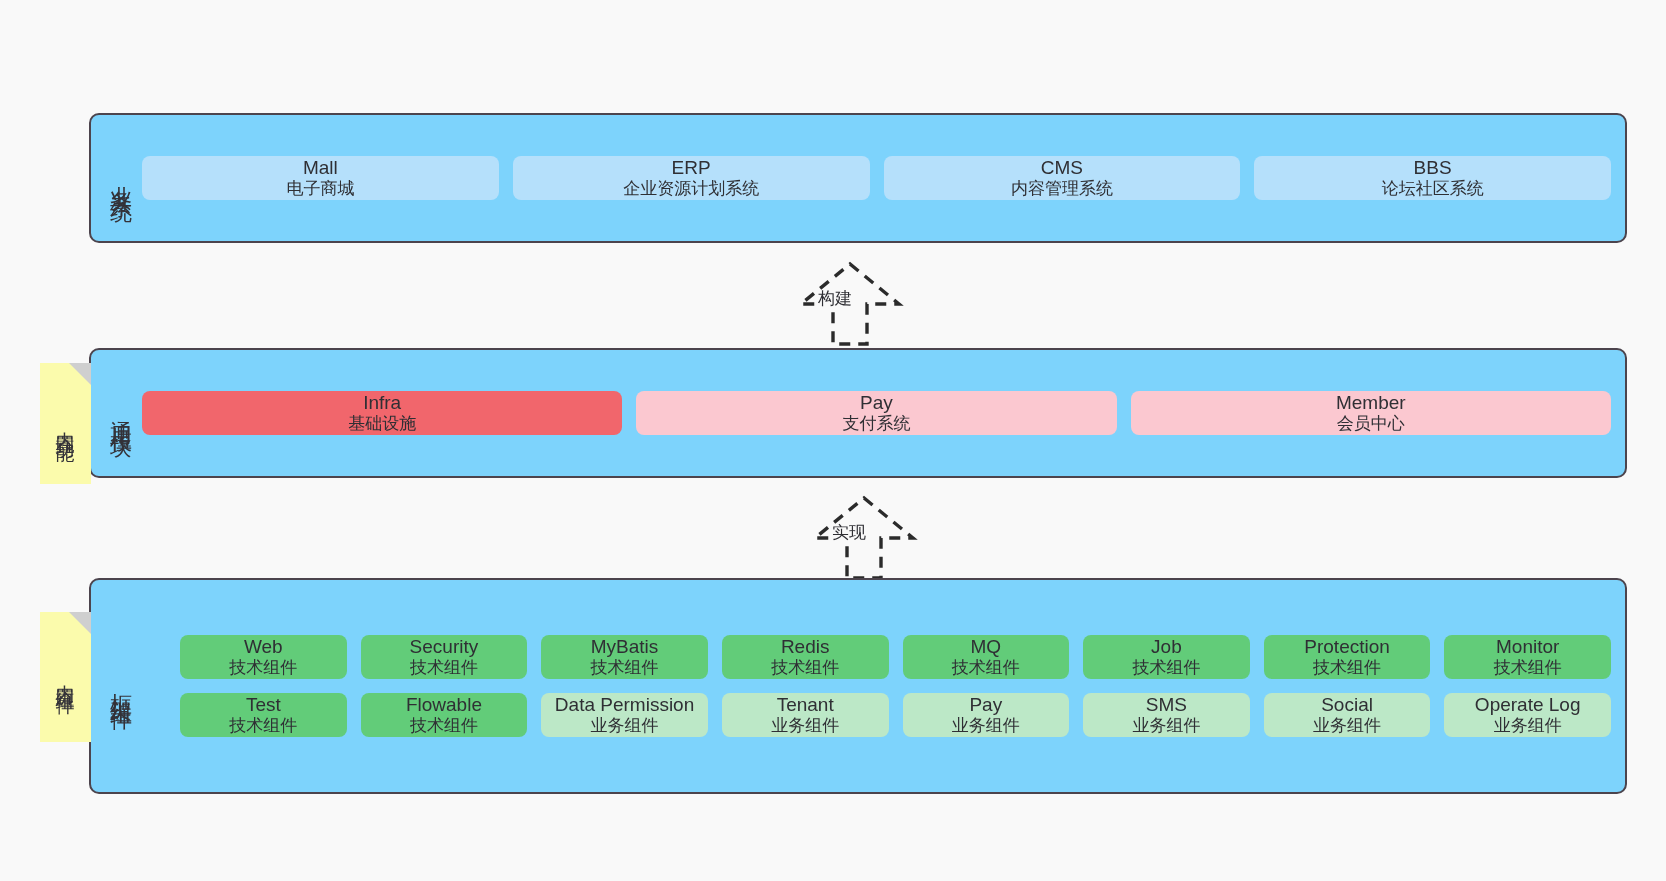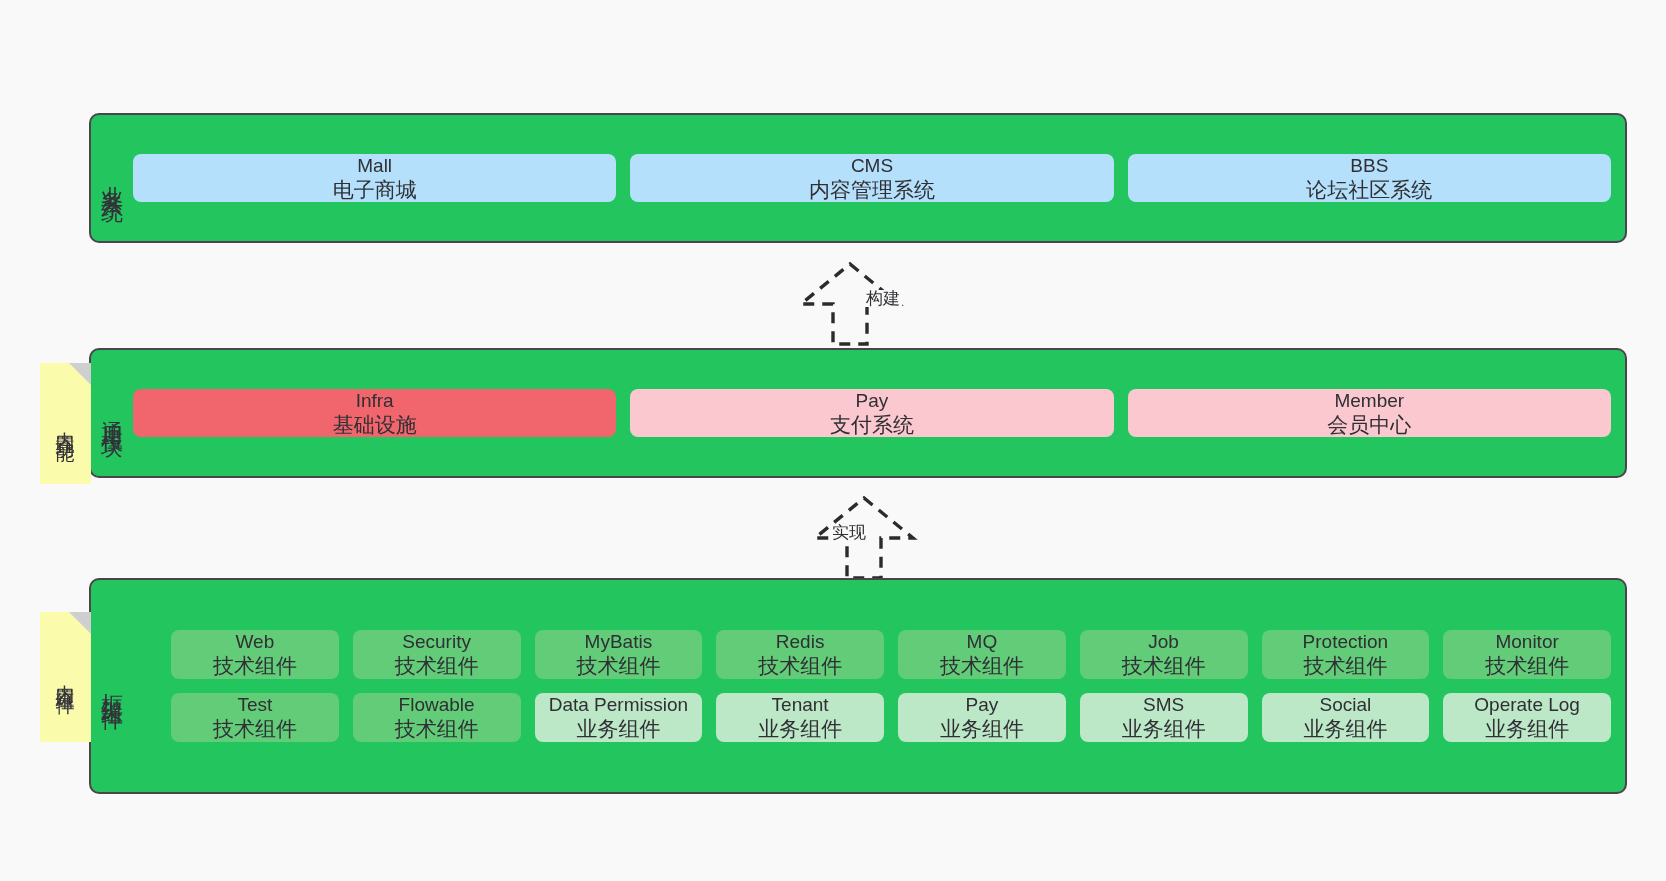--- a/index.html
+++ b/index.html
@@ -13,26 +13,27 @@
   #stage {
     position: relative;
     width: 1666px;
     height: 881px;
     background: #f9f9f9;
   }
 
   
   .layer-panel {
     position: absolute;
-    background: #22c55e;
+    background: #7dd3fc;
     border: 2px solid #4c444d;
     border-radius: 10px;
     display: flex;
     flex-direction: row;
     align-items: stretch;
+    padding-left: 9px;
   }
 
   
   .layer-title {
     flex: 0 0 auto;
     width: 42px;
     display: flex;
     align-items: center;
     justify-content: center;
     writing-mode: vertical-rl;
@@ -66,21 +67,21 @@
     display: flex;
     flex-direction: column;
     align-items: center;
     justify-content: center;
     text-align: center;
     color: #2f2f34;
     line-height: 1.22;
     user-select: none;
   }
   .card .c-en { font-size: 19px; }
-  .card .c-cn { font-size: 21px; }
+  .card .c-cn { font-size: 17px; }
 
   
   .c-blue       { background: #b5e0fb; }
   .c-red        { background: #f1666c; }
   .c-pink       { background: #fbc8d0; }
   .c-green      { background: #62cc79; }
   .c-lightgreen { background: #bce8c7; }
 
   
   .note {
@@ -132,37 +133,41 @@
 
   <div class="layer-panel" id="layer-0" style="left:89px; top:113px; width:1538px; height:130px;">
     <div class="layer-title">业务系统</div>
     <div class="layer-body">
       <div class="card-row">
         <div class="card c-blue">
           <span class="c-en">Mall</span>
           <span class="c-cn">电子商城</span>
         </div>
         <div class="card c-blue">
+          <span class="c-en">ERP</span>
+          <span class="c-cn">企业资源计划系统</span>
+        </div>
+        <div class="card c-blue">
           <span class="c-en">CMS</span>
           <span class="c-cn">内容管理系统</span>
         </div>
         <div class="card c-blue">
           <span class="c-en">BBS</span>
           <span class="c-cn">论坛社区系统</span>
         </div>
       </div>
     </div>
   </div>
 
   <div class="connector" id="connector-build" style="left:795px; top:258px; width:110px; height:90px;">
     <svg width="110" height="90" viewBox="0 0 110 90">
       <path d="M 55 6 L 104 46 L 72 46 L 72 86 L 38 86 L 38 46 L 6 46 Z" fill="none" stroke="#2b2b2b" stroke-width="3.4" stroke-dasharray="11 8" stroke-linejoin="miter"></path>
     </svg>
   </div>
-  <div class="connector-label" style="left:864px; top:290px;">构建</div>
+  <div class="connector-label" style="left:816px; top:290px;">构建</div>
 
   <div class="layer-panel" id="layer-1" style="left:89px; top:348px; width:1538px; height:130px;">
     <div class="layer-title">通用模块</div>
     <div class="layer-body">
       <div class="card-row">
         <div class="card c-red">
           <span class="c-en">Infra</span>
           <span class="c-cn">基础设施</span>
         </div>
         <div class="card c-pink">

